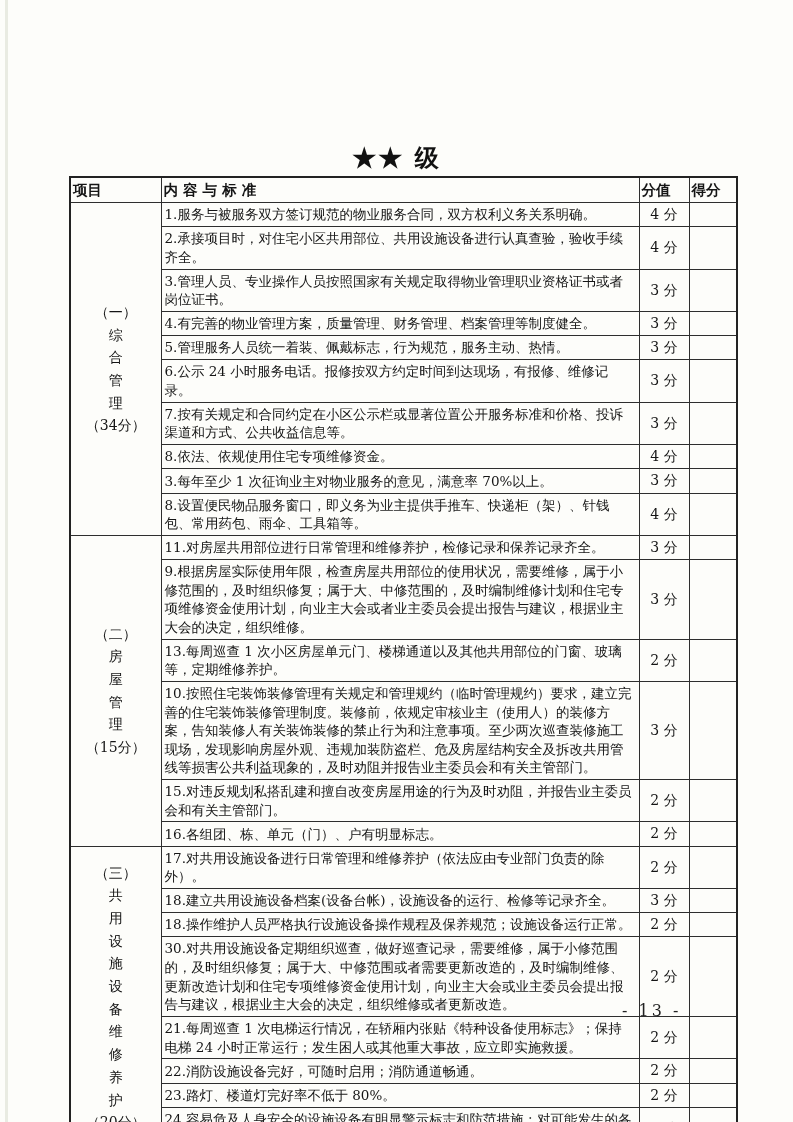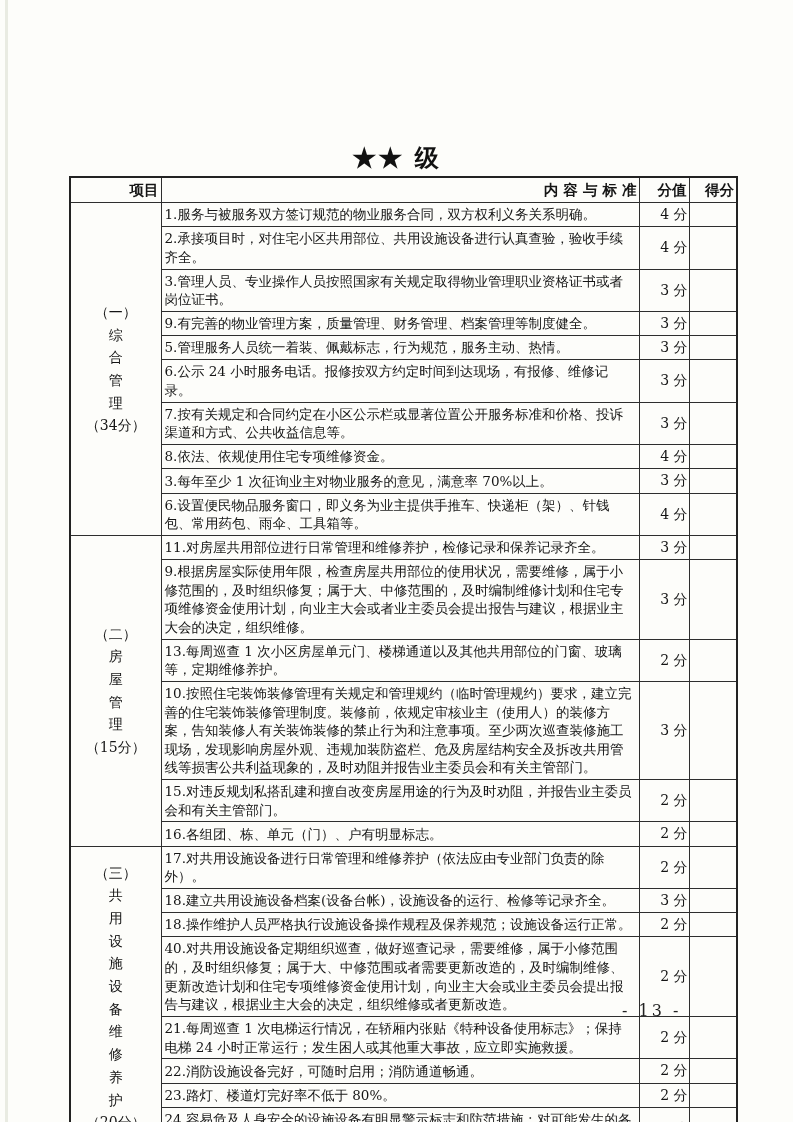--- a/index.html
+++ b/index.html
@@ -34,37 +34,37 @@
   .score-table td, .score-table th {
     border: 1px solid #2e2e2e;
     font-size: 13.5px;
     line-height: 1.38;
     vertical-align: middle;
     color: #151515;
   }
   .score-table th {
     font-weight: bold;
     font-size: 14.5px;
-    text-align: right;
+    text-align: left;
     padding: 2px 2px;
     height: 21px;
   }
   td.project-cell {
     text-align: center;
     white-space: pre-line;
     line-height: 1.62;
     font-size: 14px;
     padding: 3px 1px;
   }
   td.content-cell {
     text-align: left;
     padding: 2px 4px 2px 3px;
   }
   td.score-cell {
-    text-align: right;
+    text-align: center;
     padding: 2px 1px;
     font-size: 14px;
   }
   td.earned-cell {
     padding: 2px 1px;
   }
   .page-number {
     position: absolute;
     top: 1001px; left: 622px;
     font-size: 16px;
@@ -111,21 +111,21 @@
       <td class="content-cell">2.承接项目时，对住宅小区共用部位、共用设施设备进行认真查验，验收手续齐全。</td>
       <td class="score-cell">4 分</td>
       <td class="earned-cell"></td>
     </tr>
     <tr>
       <td class="content-cell">3.管理人员、专业操作人员按照国家有关规定取得物业管理职业资格证书或者岗位证书。</td>
       <td class="score-cell">3 分</td>
       <td class="earned-cell"></td>
     </tr>
     <tr>
-      <td class="content-cell">9.有完善的物业管理方案，质量管理、财务管理、档案管理等制度健全。</td>
+      <td class="content-cell">4.有完善的物业管理方案，质量管理、财务管理、档案管理等制度健全。</td>
       <td class="score-cell">3 分</td>
       <td class="earned-cell"></td>
     </tr>
     <tr>
       <td class="content-cell">5.管理服务人员统一着装、佩戴标志，行为规范，服务主动、热情。</td>
       <td class="score-cell">3 分</td>
       <td class="earned-cell"></td>
     </tr>
     <tr>
       <td class="content-cell">6.公示 24 小时服务电话。报修按双方约定时间到达现场，有报修、维修记录。</td>
@@ -141,21 +141,21 @@
       <td class="content-cell">8.依法、依规使用住宅专项维修资金。</td>
       <td class="score-cell">4 分</td>
       <td class="earned-cell"></td>
     </tr>
     <tr>
       <td class="content-cell">3.每年至少 1 次征询业主对物业服务的意见，满意率 70%以上。</td>
       <td class="score-cell">3 分</td>
       <td class="earned-cell"></td>
     </tr>
     <tr>
-      <td class="content-cell">6.设置便民物品服务窗口，即义务为业主提供手推车、快递柜（架）、针钱包、常用药包、雨伞、工具箱等。</td>
+      <td class="content-cell">8.设置便民物品服务窗口，即义务为业主提供手推车、快递柜（架）、针钱包、常用药包、雨伞、工具箱等。</td>
       <td class="score-cell">4 分</td>
       <td class="earned-cell"></td>
     </tr>
 
     <tr>
       <td class="project-cell" rowspan="6">（二）
 房
 屋
 管
 理
@@ -211,21 +211,21 @@
       <td class="content-cell">18.建立共用设施设备档案(设备台帐)，设施设备的运行、检修等记录齐全。</td>
       <td class="score-cell">3 分</td>
       <td class="earned-cell"></td>
     </tr>
     <tr>
       <td class="content-cell">18.操作维护人员严格执行设施设备操作规程及保养规范；设施设备运行正常。</td>
       <td class="score-cell">2 分</td>
       <td class="earned-cell"></td>
     </tr>
     <tr>
-      <td class="content-cell">40.对共用设施设备定期组织巡查，做好巡查记录，需要维修，属于小修范围的，及时组织修复；属于大、中修范围或者需要更新改造的，及时编制维修、更新改造计划和住宅专项维修资金使用计划，向业主大会或业主委员会提出报告与建议，根据业主大会的决定，组织维修或者更新改造。</td>
+      <td class="content-cell">30.对共用设施设备定期组织巡查，做好巡查记录，需要维修，属于小修范围的，及时组织修复；属于大、中修范围或者需要更新改造的，及时编制维修、更新改造计划和住宅专项维修资金使用计划，向业主大会或业主委员会提出报告与建议，根据业主大会的决定，组织维修或者更新改造。</td>
       <td class="score-cell">2 分</td>
       <td class="earned-cell"></td>
     </tr>
     <tr>
       <td class="content-cell">21.每周巡查 1 次电梯运行情况，在轿厢内张贴《特种设备使用标志》；保持电梯 24 小时正常运行；发生困人或其他重大事故，应立即实施救援。</td>
       <td class="score-cell">2 分</td>
       <td class="earned-cell"></td>
     </tr>
     <tr>
       <td class="content-cell">22.消防设施设备完好，可随时启用；消防通道畅通。</td>

